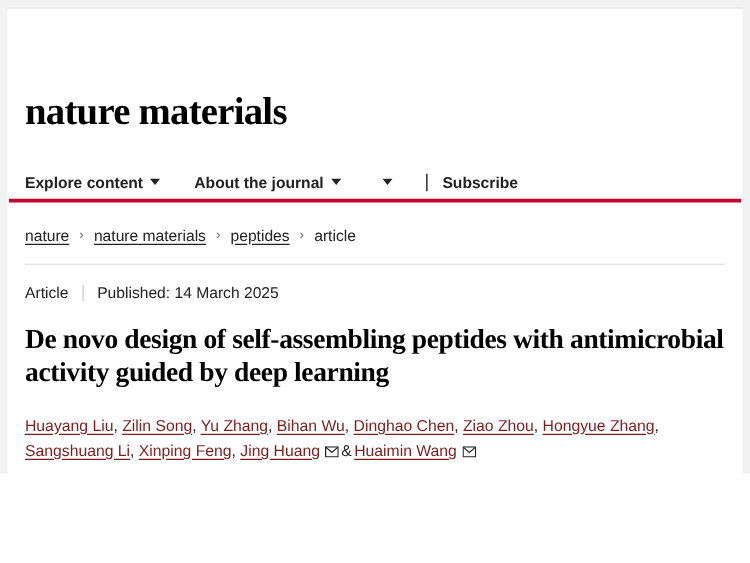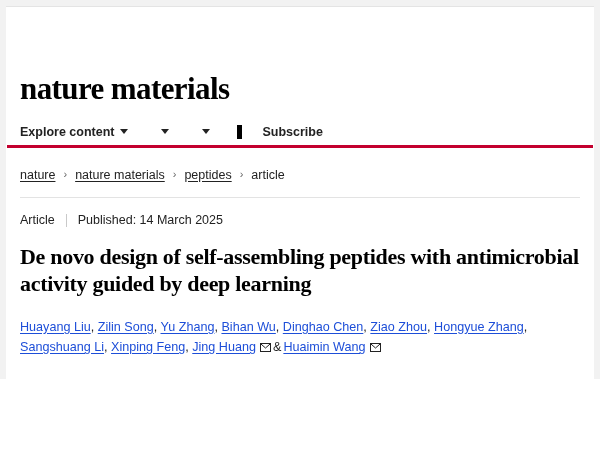--- a/index.html
+++ b/index.html
@@ -57,41 +57,41 @@
   .journal-title {
     font-family: "Liberation Serif", serif;
     font-weight: 700;
     font-size: 31px;
     letter-spacing: -0.6px;
     line-height: 1;
     color: #000000;
   }
   
   .navbar {
-    margin-top: 14px;
+    margin-top: 28px;
     padding: 0 0 0 13px;
     display: flex;
     align-items: center;
     height: 27px;
     border-bottom: 3px solid #c3002f;
     box-sizing: content-box;
   }
   .nav-item {
     display: flex;
     align-items: center;
     font-size: 12.5px;
     font-weight: 700;
     color: #222222;
     margin-right: 27px;
     white-space: nowrap;
     cursor: pointer;
   }
   .nav-item.sep {
-    border-left: 5px solid #000000;
-    padding-left: 20px;
+    border-left: 1px solid #000000;
+    padding-left: 12px;
     margin-right: 0;
   }
   .caret {
     display: inline-block;
     margin-left: 6px;
     width: 0;
     height: 0;
     border-left: 4px solid transparent;
     border-right: 4px solid transparent;
     border-top: 5px solid #222222;
@@ -149,21 +149,21 @@
     color: #000000;
   }
   
   .authors {
     margin: 19px 13px 0 13px;
     font-size: 12.6px;
     line-height: 1.62;
     color: #222222;
   }
   .author {
-    color: #1d4ed8;
+    color: #7f1d1d;
     text-decoration: underline;
     text-underline-offset: 2px;
     cursor: pointer;
     white-space: nowrap;
   }
   .sep-comma { }
   .amp { padding: 0 2px; }
   .mail-icon {
     display: inline-block;
     vertical-align: -1px;
@@ -185,20 +185,21 @@
     <div class="masthead">
       <div class="journal-title">nature materials</div>
     </div>
 
     <nav class="navbar">
       <div class="nav-item">
         <span>Explore content</span>
         <span class="caret"></span>
       </div>
       <div class="nav-item">
+        <span>About the journal</span>
         <span class="caret"></span>
       </div>
       <div class="nav-item">
         <span class="caret"></span>
       </div>
       <div class="nav-item sep">
         <span>Subscribe</span>
       </div>
     </nav>
 

